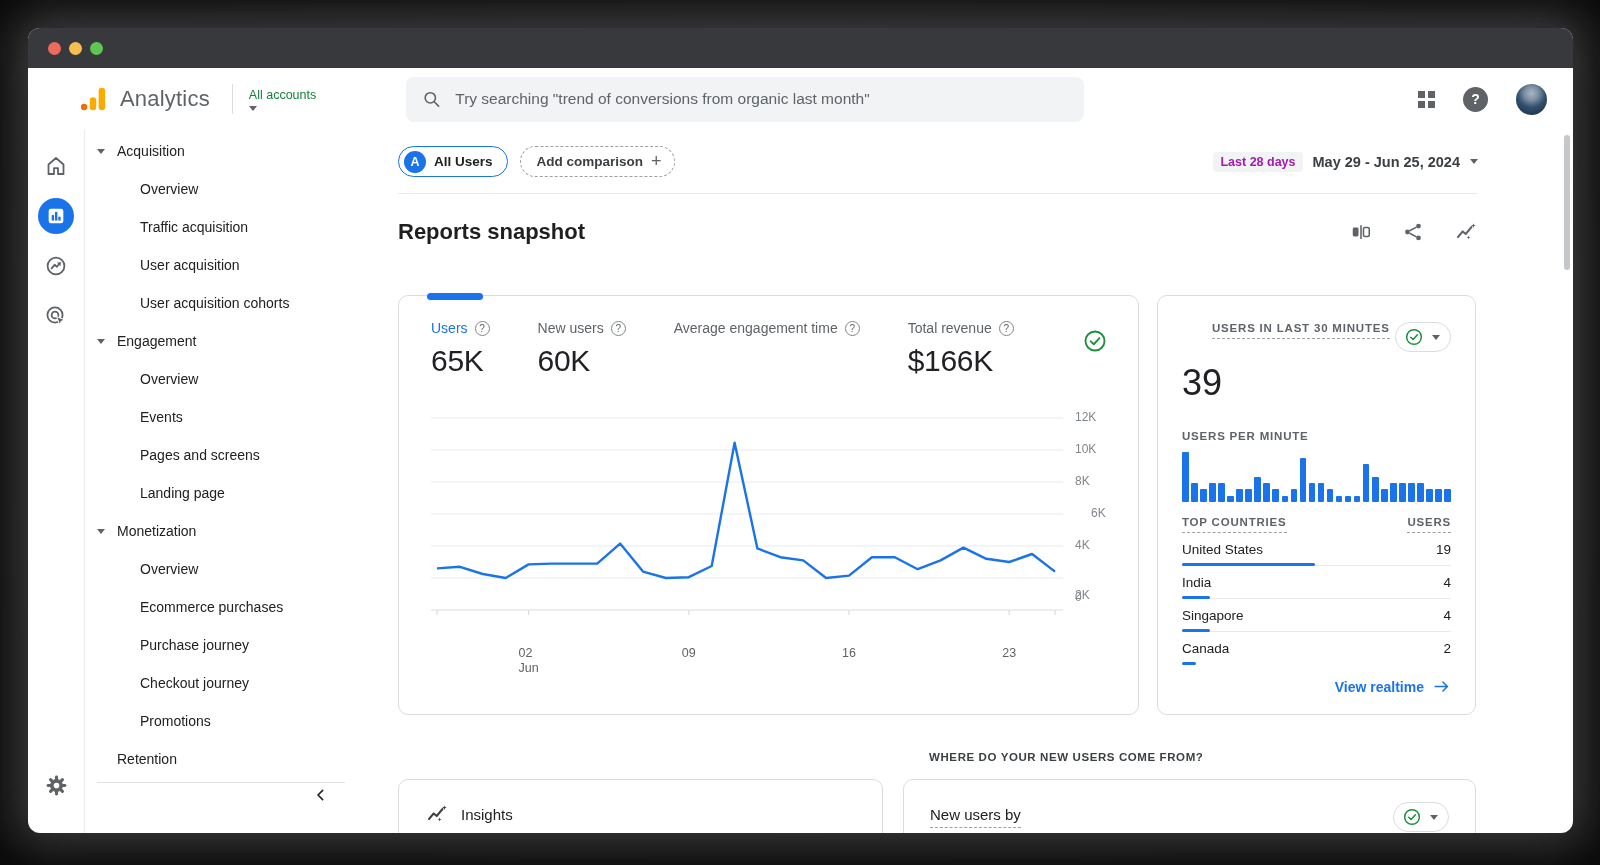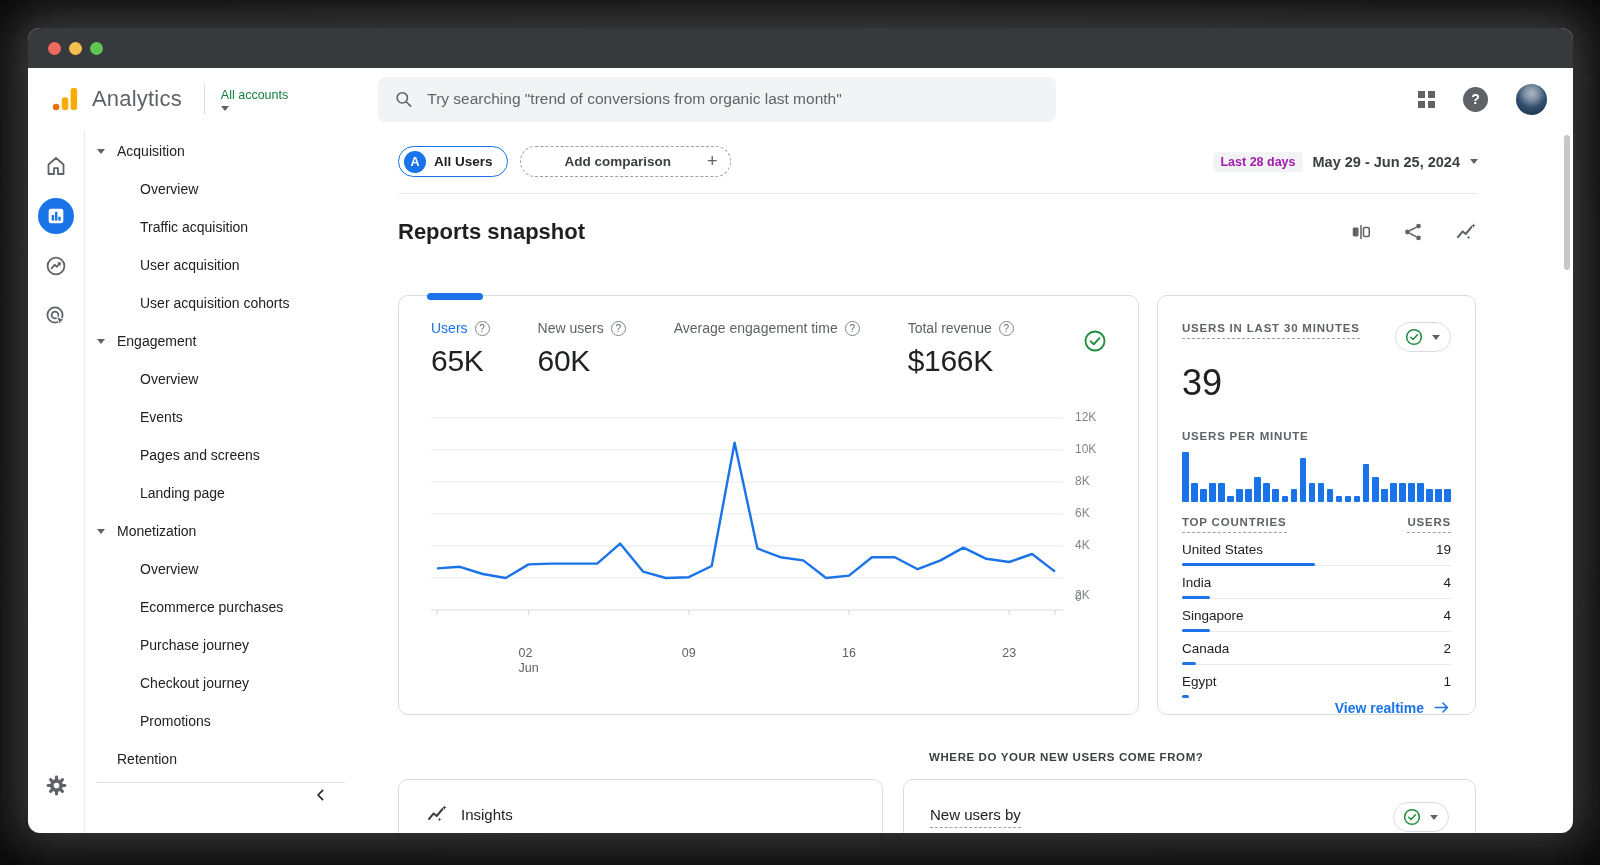--- a/index.html
+++ b/index.html
@@ -8,21 +8,21 @@
   .stage { position:relative; width:1600px; height:865px; background:
            radial-gradient(ellipse at 50% 45%, #1b1b1c 0%, #0a0a0a 78%); }
   .window { position:absolute; left:28px; top:28px; width:1545px; height:805px;
             border-radius:12px; overflow:hidden; background:#fff; display:flex; flex-direction:column;
             box-shadow: 0 0 46px 14px rgba(150,150,150,.38), 0 28px 70px rgba(0,0,0,.75); }
   
   .titlebar { height:40px; flex:0 0 40px; background:#38393c; display:flex; align-items:center; padding-left:20px; gap:8px; }
   .tl { width:13px; height:13px; border-radius:50%; }
   .tl.red{ background:#ed6a5e; } .tl.yellow{ background:#f5bf4f; } .tl.green{ background:#61c554; }
   
-  .appbar { height:62px; flex:0 0 62px; background:#fff; display:flex; align-items:center; padding:0 26px 0 14px; }
+  .appbar { height:62px; flex:0 0 62px; background:#fff; display:flex; align-items:center; padding:0 26px 0 14px;margin-left:28px; }
   .logo-block { display:flex; align-items:center; gap:12px; padding:0 8px; cursor:pointer; }
   .brand { font-size:22px; color:#5f6368; letter-spacing:.2px; }
   .vdiv { width:1px; height:30px; background:#dadce0; margin:0 16px 0 14px; }
   .account { display:flex; flex-direction:column; gap:4px; cursor:pointer; }
   .account .acct-label { font-size:12.5px; color:#15803d; }
   .caret-dn { width:0; height:0; border-left:4.5px solid transparent; border-right:4.5px solid transparent; border-top:5px solid #5f6368; }
   .searchbar { margin-left:90px; width:678px; height:45px; background:#f1f3f4; border-radius:8px;
                display:flex; align-items:center; padding:0 16px; gap:14px; }
   .searchbar input { border:none; outline:none; background:transparent; font-size:15.5px; color:#202124; width:100%;
                      font-family:"Liberation Sans",sans-serif; }
@@ -53,21 +53,21 @@
   
   .main { flex:1; padding:0 95px 0 37px; display:flex; flex-direction:column; min-width:0; }
   .pills-row { height:64px; flex:0 0 64px; display:flex; align-items:center; border-bottom:1px solid #e8eaed; }
   .all-users { display:flex; align-items:center; gap:8px; height:31px; padding:0 14px 0 5px; border:1px solid #1a73e8;
                background:#fff; border-radius:16px; cursor:pointer; }
   .au-badge { width:22px; height:22px; border-radius:50%; background:#1a73e8; color:#fff; font-size:12.5px; font-weight:bold;
               display:flex; align-items:center; justify-content:center; }
   .au-label { font-size:13.5px; font-weight:bold; color:#202124; }
   .add-comp { display:flex; align-items:center; gap:8px; height:31px; padding:0 12px 0 16px; margin-left:12px;
               border:1px dashed #9aa0a6; border-radius:16px; cursor:pointer; }
-  .add-comp span { font-size:13.5px; font-weight:bold; color:#3c4043;margin-left:28px; }
+  .add-comp span { font-size:13.5px; font-weight:bold; color:#3c4043; }
   .add-comp .plus { font-size:18px; font-weight:400; color:#5f6368; }
   .daterange { margin-left:auto; display:flex; align-items:center; gap:10px; cursor:pointer; }
   .date-badge { background:#f1f3f4; border-radius:4px; padding:3px 7px; font-size:12.5px; font-weight:bold; color:#a21caf; }
   .date-text { font-size:14.5px; font-weight:bold; color:#3c4043; }
   .title-row { height:76px; flex:0 0 76px; display:flex; align-items:center; }
   .page-title { font-size:22px; color:#1f1f1f; }
   .title-actions { margin-left:auto; display:flex; align-items:center; gap:30px; }
   .icon-btn { cursor:pointer; display:flex; align-items:center; justify-content:center; }
   
   .cards-row { display:flex; gap:18px; margin-top:25px; }
@@ -85,21 +85,21 @@
   .chart-wrap { display:flex; margin-top:26px; }
   .plot { position:relative; width:632px; height:236px; }
   .y-axis { position:relative; width:45px; height:236px; }
   .y-axis span { position:absolute; left:12px; font-size:12px; color:#80868b; }
   .x-axis { position:relative; height:34px; width:632px; }
   .x-axis .xt { position:absolute; transform:translateX(-50%); font-size:12.5px; color:#5f6368; text-align:left; top:6px; line-height:15px; }
   
   .rt-card { width:319px; height:420px; padding:26px 24px 18px 24px; display:flex; flex-direction:column; }
   .rt-head { display:flex; align-items:flex-start; }
   .dotted { border-bottom:1px dashed #9aa0a6; padding-bottom:4px; }
-  .rt-title { font-size:11.5px; letter-spacing:.8px; color:#5f6368; font-weight:bold; }
+  .rt-title { font-size:11.5px; letter-spacing:.8px; color:#5f6368; font-weight:bold;margin-left:30px; }
   .check-pill { margin-left:auto; display:flex; align-items:center; gap:8px; border:1px solid #dadce0; border-radius:16px;
                 height:30px; padding:0 10px 0 8px; cursor:pointer; background:#fff; }
   .rt-value { font-size:36px; color:#202124; margin-top:10px; }
   .rt-sub { font-size:11.5px; letter-spacing:.8px; color:#5f6368; font-weight:bold; margin-top:26px; }
   .rt-bars { display:flex; align-items:flex-end; gap:2.5px; height:50px; margin-top:10px; }
   .rt-bars i { flex:1; background:#1a73e8; border-radius:1px; }
   .countries-head { display:flex; margin-top:14px; }
   .countries-head .ch { font-size:11.5px; letter-spacing:.8px; color:#5f6368; font-weight:bold; }
   .countries-head .ch:last-child { margin-left:auto; }
   .c-row { margin-top:9px; }
@@ -381,21 +381,21 @@
                     <line x1="418" x2="418" y1="206" y2="211" stroke="#dadce0" stroke-width="1.2"></line>
                     <line x1="578.2222222222223" x2="578.2222222222223" y1="206" y2="211" stroke="#dadce0" stroke-width="1.2"></line>
                     <line x1="624" x2="624" y1="206" y2="211" stroke="#dadce0" stroke-width="1.2"></line>
                     <polyline points="6.0,164.4 28.9,162.8 51.8,170.0 74.7,174.0 97.6,160.4 120.4,159.6 143.3,159.6 166.2,159.6 189.1,139.6 212.0,167.6 234.9,174.0 257.8,173.2 280.7,162.0 303.6,38.8 326.4,144.4 349.3,153.2 372.2,156.4 395.1,174.0 418.0,171.6 440.9,153.2 463.8,153.2 486.7,165.2 509.6,156.4 532.4,143.6 555.3,154.8 578.2,158.0 601.1,150.0 624.0,167.6" fill="none" stroke="#1a73e8" stroke-width="2.4" stroke-linejoin="round"></polyline>
                   </svg>
               </div>
               <div class="y-axis">
                   <span style="top: 6px;">12K</span>
                   <span style="top: 38px;">10K</span>
                   <span style="top: 70px;">8K</span>
-                  <span style="top: 102px;">6K</span>
+                  <span style="top: 102px; margin-left: 16px;">6K</span>
                   <span style="top: 134px;">4K</span>
                   <span style="top: 184px;">2K</span>
                   <span style="top: 186px;">0</span>
                 </div>
             </div>
             <div class="x-axis">
                 <span class="xt" style="left: 97.5556px;">02<div>Jun</div></span>
                 <span class="xt" style="left: 257.778px;">09</span>
                 <span class="xt" style="left: 418px;">16</span>
                 <span class="xt" style="left: 578.222px;">23</span>
@@ -479,29 +479,20 @@
                     <div class="c-fill" style="width: 28px;"></div>
                   </div>
                 </div>
                 <div class="c-row">
                   <div class="c-line">
                     <span>Canada</span>
                     <span class="c-val">2</span>
                   </div>
                   <div class="c-track">
                     <div class="c-fill" style="width: 14px;"></div>
-                  </div>
-                </div>
-                <div class="c-row">
-                  <div class="c-line">
-                    <span>Egypt</span>
-                    <span class="c-val">1</span>
-                  </div>
-                  <div class="c-track">
-                    <div class="c-fill" style="width: 7px;"></div>
                   </div>
                 </div>
               </div>
             <div class="rt-link">
               <span>View realtime</span>
               <svg width="19" height="19" viewBox="0 0 24 24">
                 <path d="M4 12 H19.2 M13.8 6.3 L19.5 12 L13.8 17.7" fill="none" stroke="#1a73e8" stroke-width="2" stroke-linecap="round" stroke-linejoin="round"></path>
               </svg>
             </div>
           </section>

